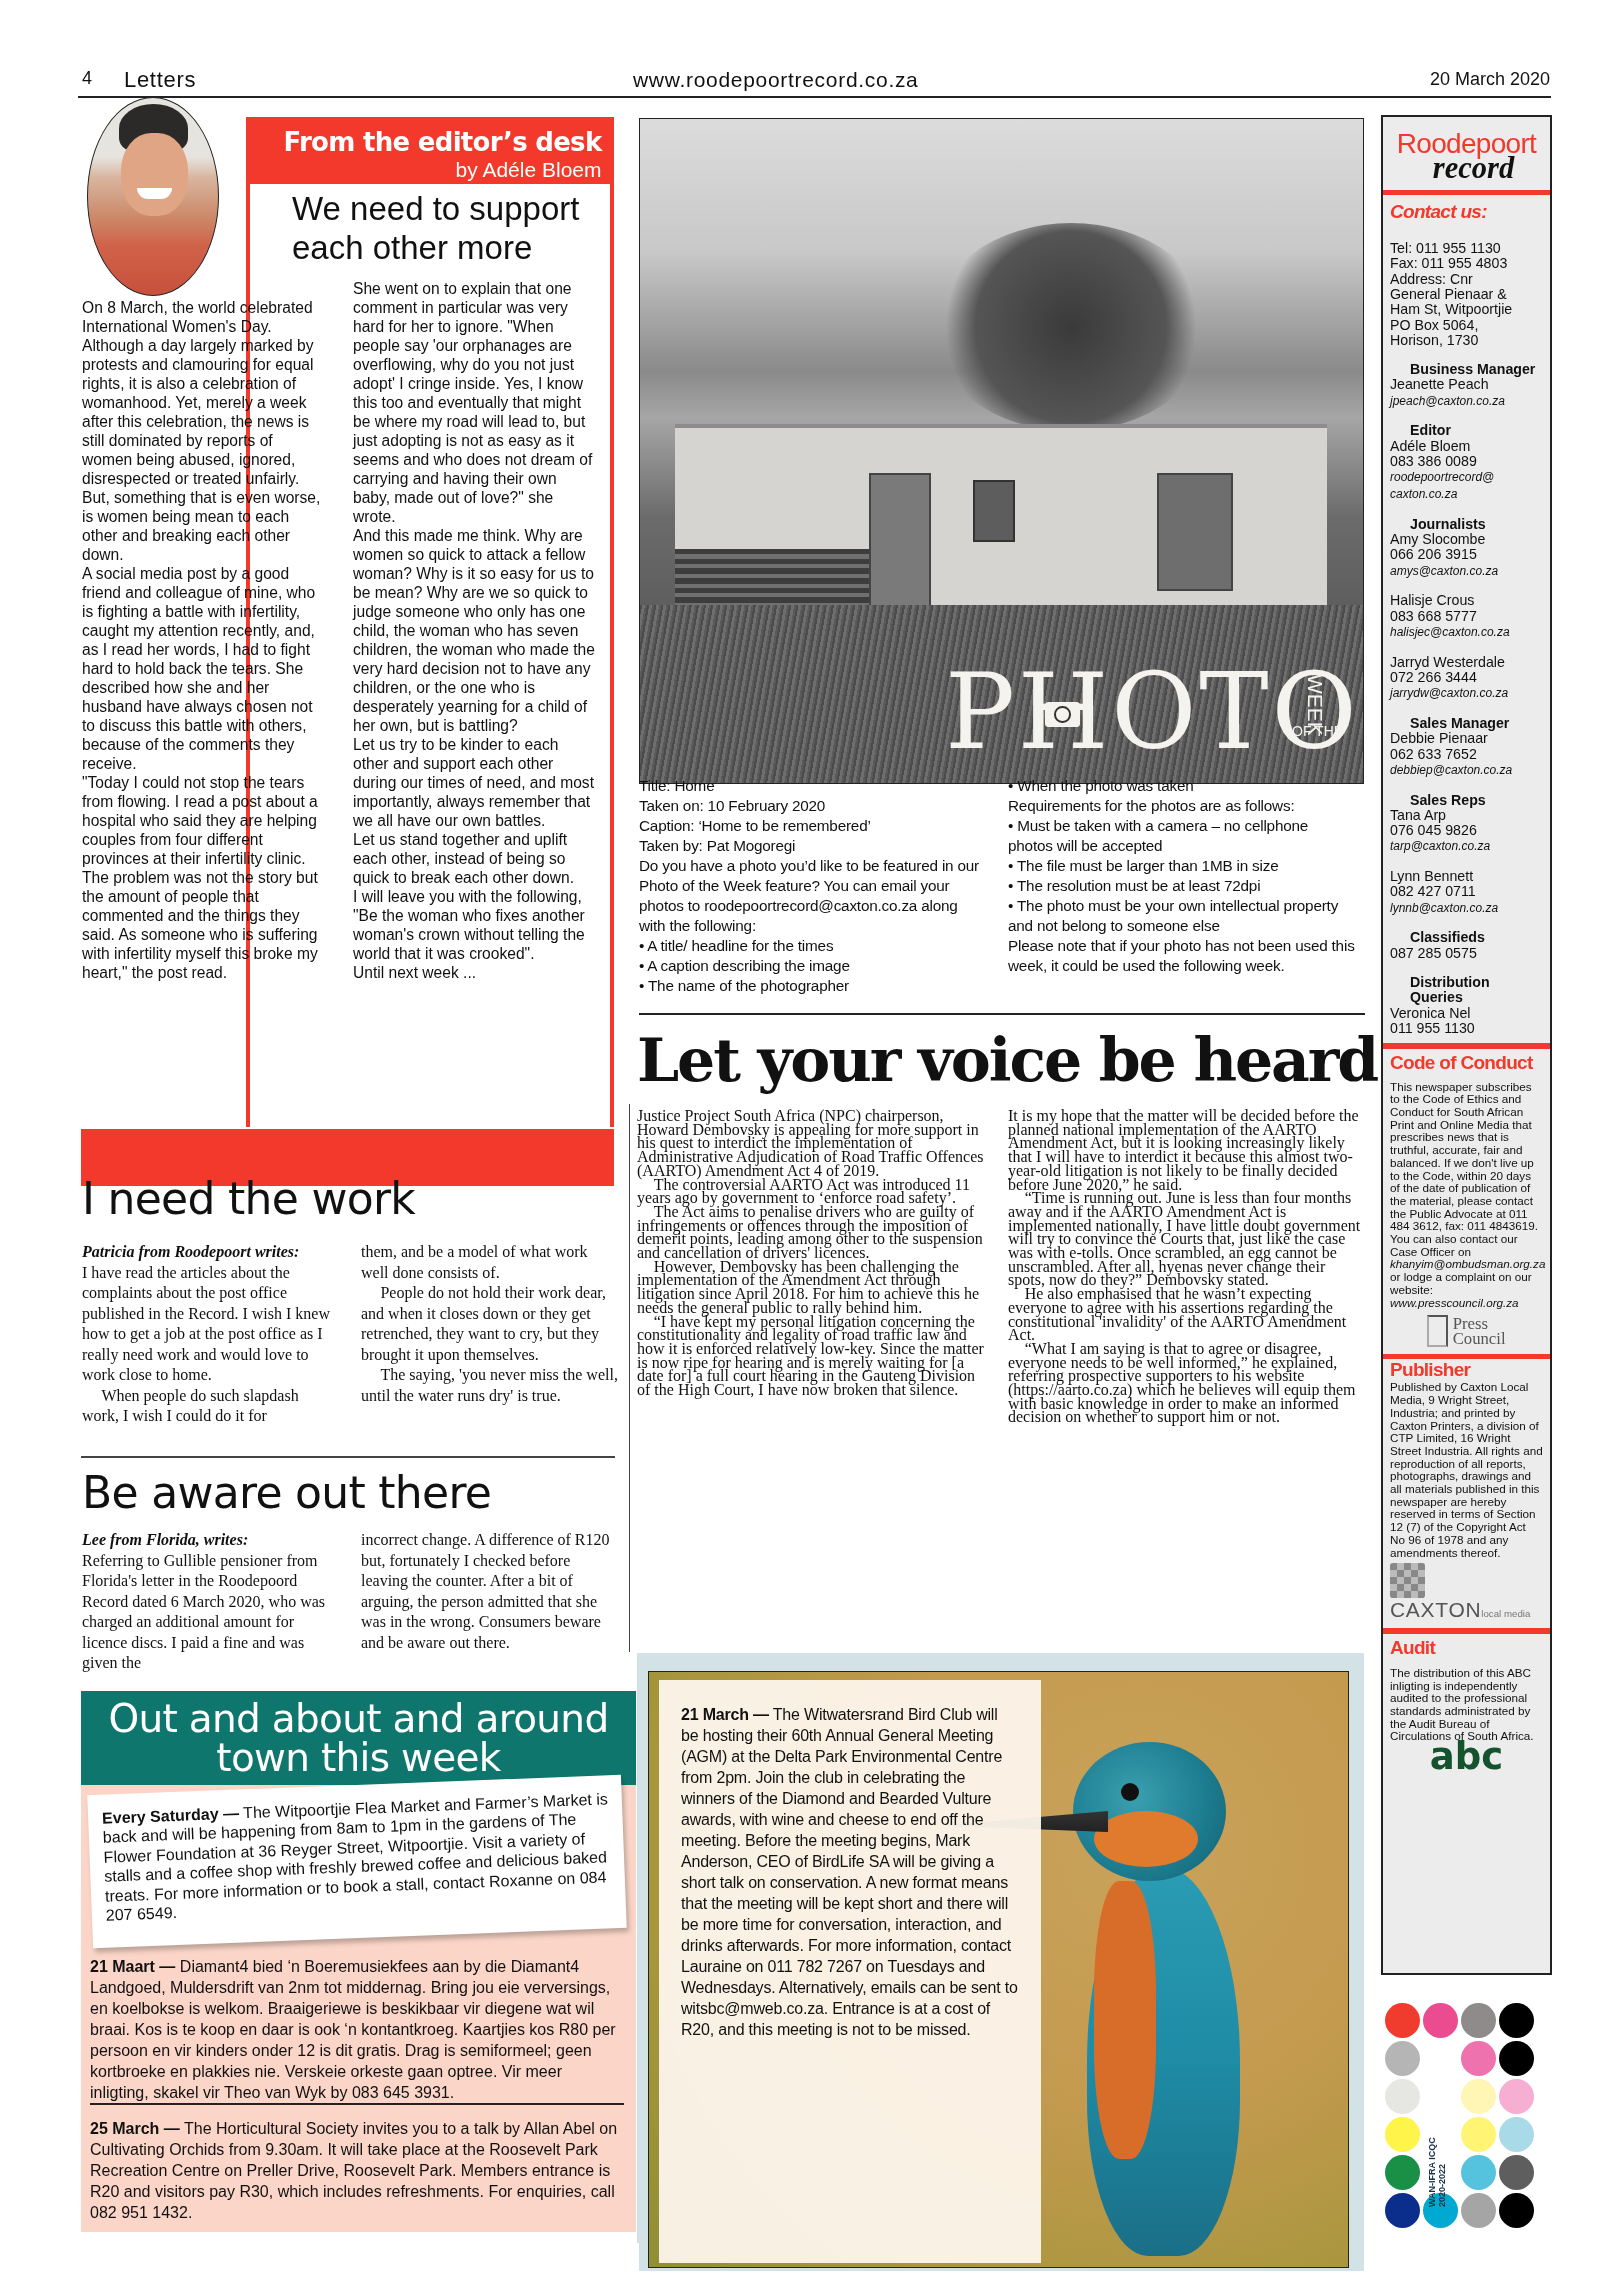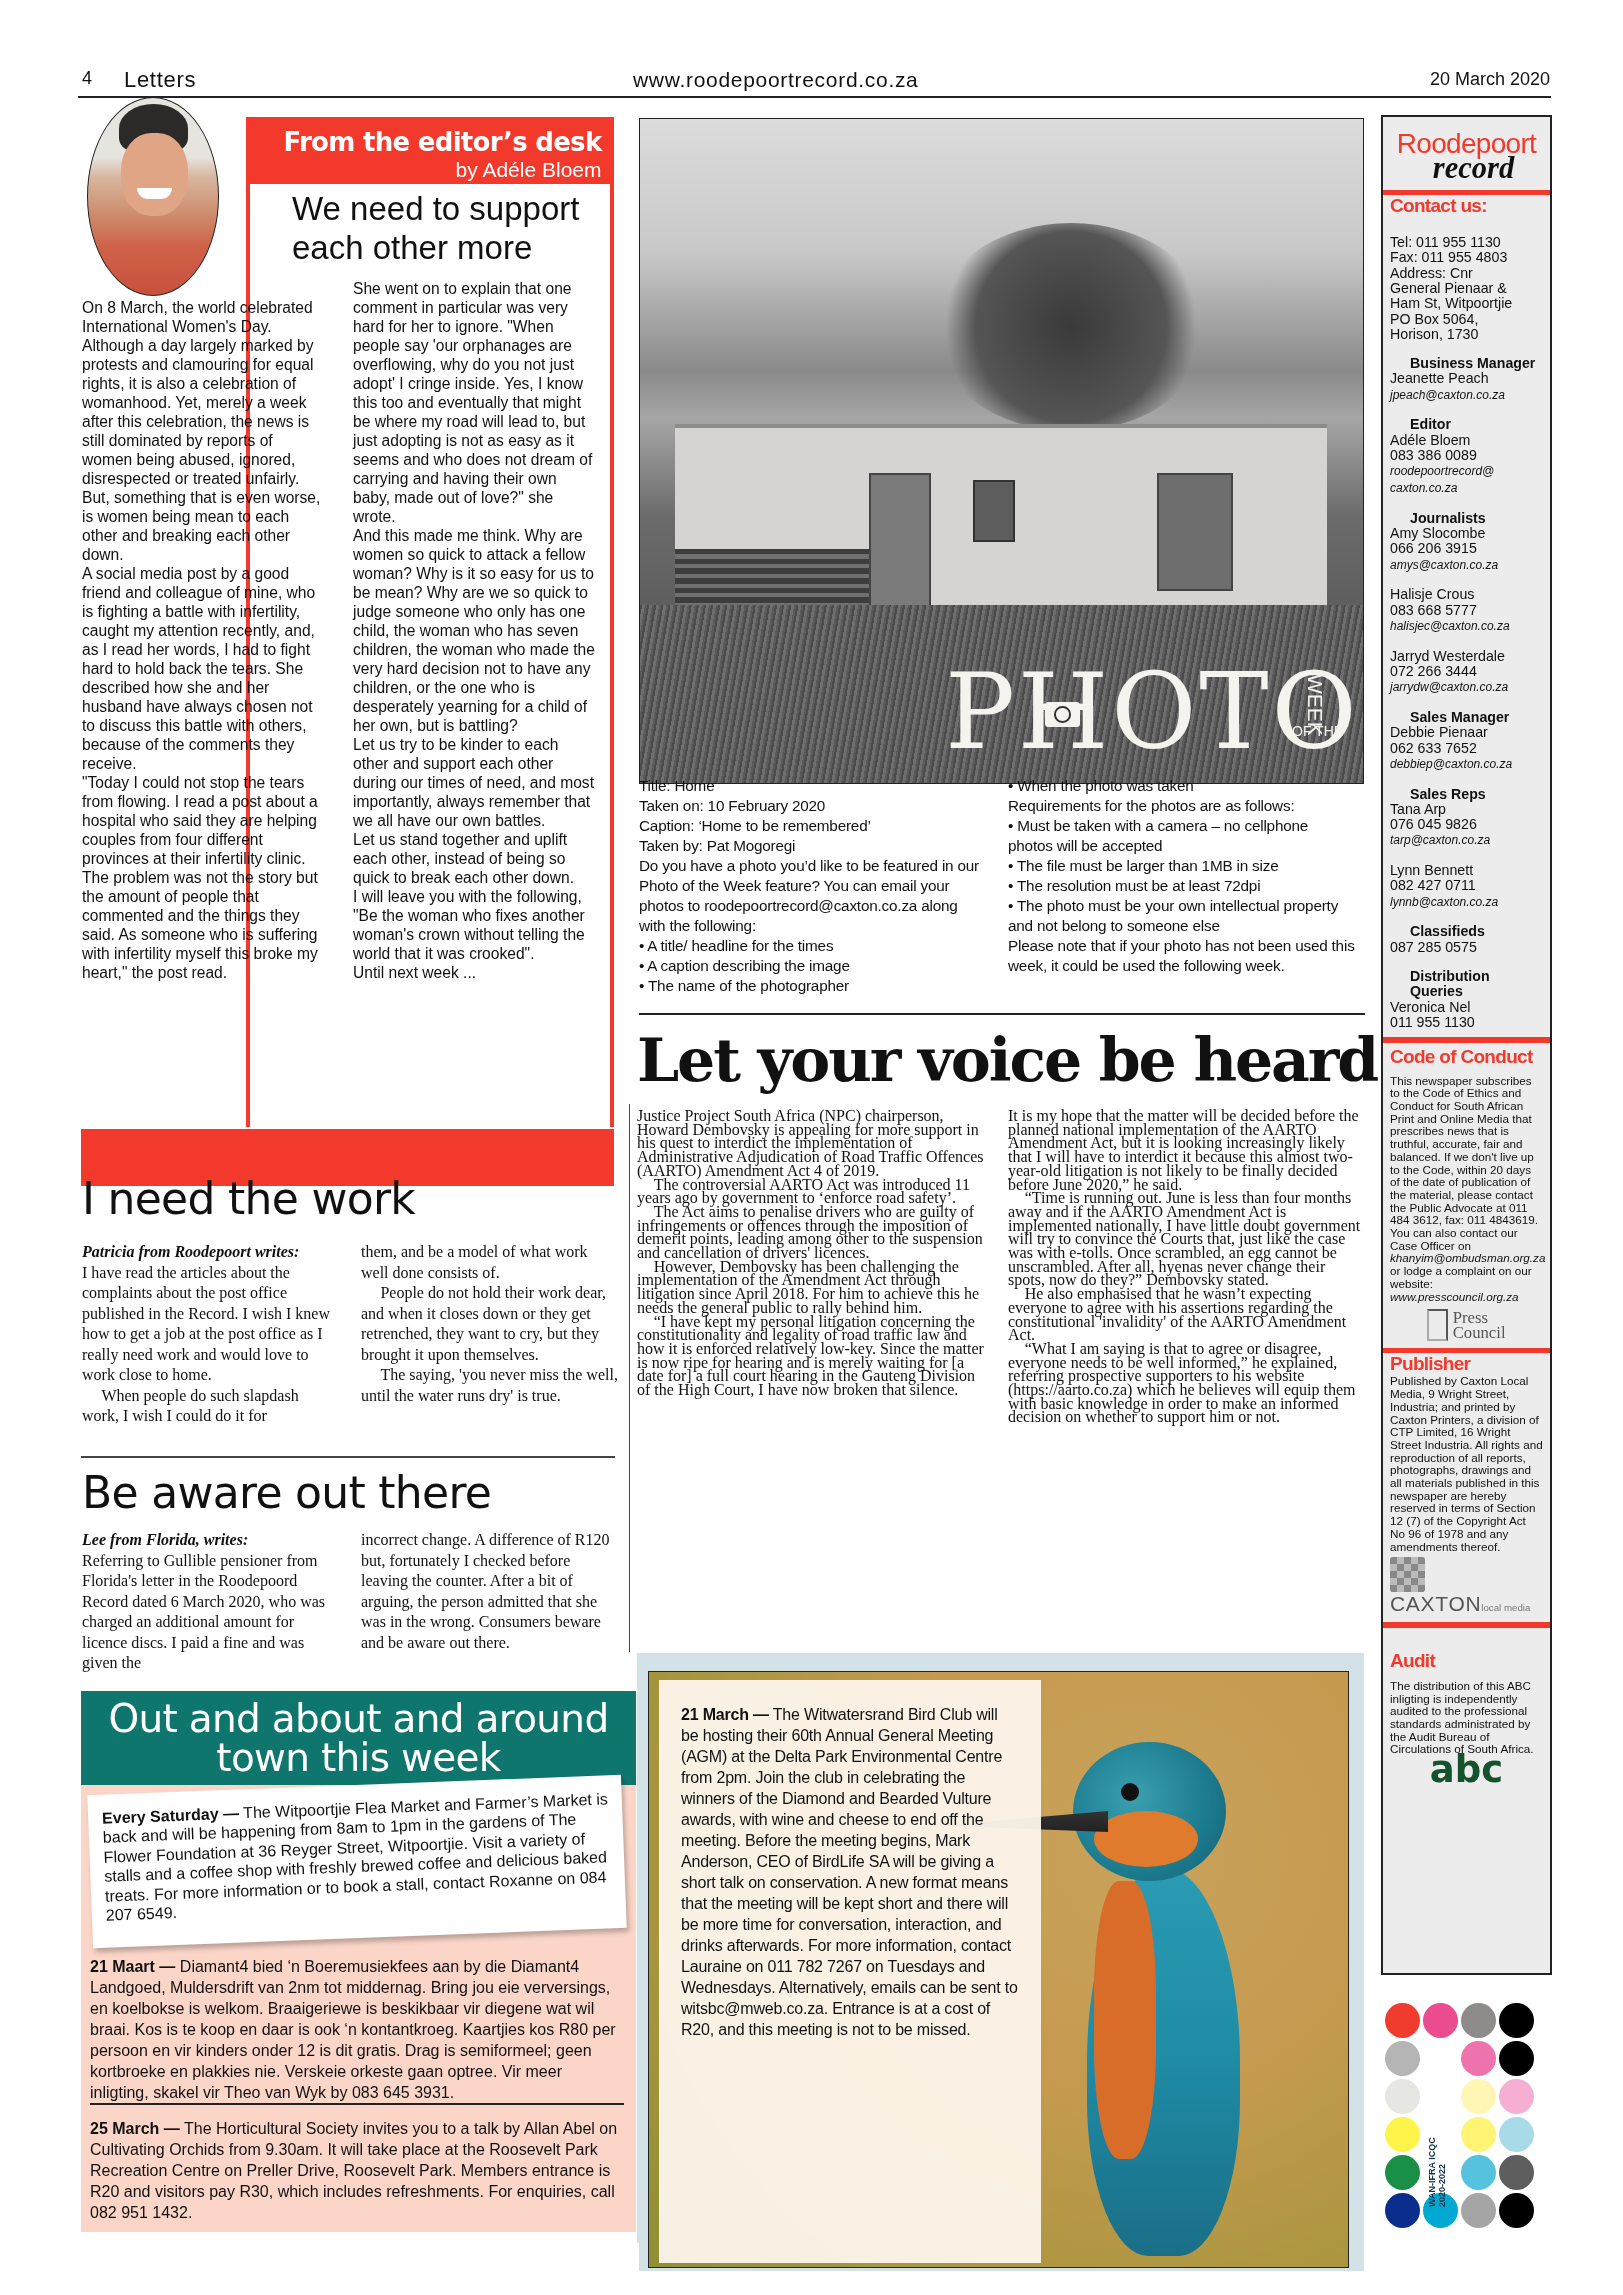--- a/index.html
+++ b/index.html
@@ -242,21 +242,21 @@
   </div>
 </div>
 <div class="abs bird-text">
   <span style="font-weight:bold;">21 March —</span><span> The Witwatersrand Bird Club will be hosting their 60th Annual General Meeting (AGM) at the Delta Park Environmental Centre from 2pm. Join the club in celebrating the winners of the Diamond and Bearded Vulture awards, with wine and cheese to end off the meeting. Before the meeting begins, Mark Anderson, CEO of BirdLife SA will be giving a short talk on conservation. A new format means that the meeting will be kept short and there will be more time for conversation, interaction, and drinks afterwards. For more information, contact Lauraine on 011 782 7267 on Tuesdays and Wednesdays. Alternatively, emails can be sent to witsbc@mweb.co.za. Entrance is at a cost of R20, and this meeting is not to be missed.</span>
 </div>
 
 <div class="abs side">
   <div class="side-logo-top">Roodepoort</div>
   <div class="side-logo-bot">record</div>
   <div class="side-redbar"></div>
-  <div class="side-h" style="margin-top:0;">Contact us:</div>
+  <div class="side-h" style="margin-top:6px;font-style:italic;">Contact us:</div>
   <div style="height:18px;"></div>
   <div class="side-txt">Tel: 011 955 1130</div>
   <div class="side-txt">Fax: 011 955 4803</div>
   <div class="side-txt">Address: Cnr</div>
   <div class="side-txt">General Pienaar &amp;</div>
   <div class="side-txt">Ham St, Witpoortjie</div>
   <div class="side-txt">PO Box 5064,</div>
   <div class="side-txt">Horison, 1730</div>
   <div class="side-gap"></div>
 
@@ -325,21 +325,21 @@
     </div>
   </div>
   <div class="side-redbar" style="margin-top:0;"></div>
   <div class="side-h">Publisher</div>
   <div class="side-small">Published by Caxton Local Media, 9 Wright Street, Industria; and printed by Caxton Printers, a division of CTP Limited, 16 Wright Street Industria. All rights and reproduction of all reports, photographs, drawings and all materials published in this newspaper are hereby reserved in terms of Section 12 (7) of the Copyright Act No 96 of 1978 and any amendments thereof.</div>
   <div class="caxton-logo">
     <div class="caxton-icon"></div>
     <div class="caxton-word"><span>CAXTON</span><small>local media</small></div>
   </div>
   <div class="side-redbar" style="margin-top:5.6px;"></div>
-  <div class="side-h" style="margin-top:22px;">Audit</div>
+  <div class="side-h" style="margin-top:3px;">Audit</div>
   <div class="side-small" style="margin-top:8.3px;">The distribution of this ABC inligting is independently audited to the professional standards administrated by the Audit Bureau of Circulations of South Africa.</div>
   <div class="abc-logo">abc</div>
 </div>
 
 <div class="abs cbar">
   <div class="dot" style="left: 3.5px; top: 3.5px; background: rgb(240, 60, 46);"></div>
   <div class="dot" style="left: 42px; top: 3.5px; background: rgb(234, 76, 143);"></div>
   <div class="dot" style="left: 80px; top: 3.5px; background: rgb(143, 139, 139);"></div>
   <div class="dot" style="left: 118px; top: 3.5px; background: rgb(0, 0, 0);"></div>
   <div class="dot" style="left: 3.5px; top: 42px; background: rgb(181, 181, 181);"></div>

